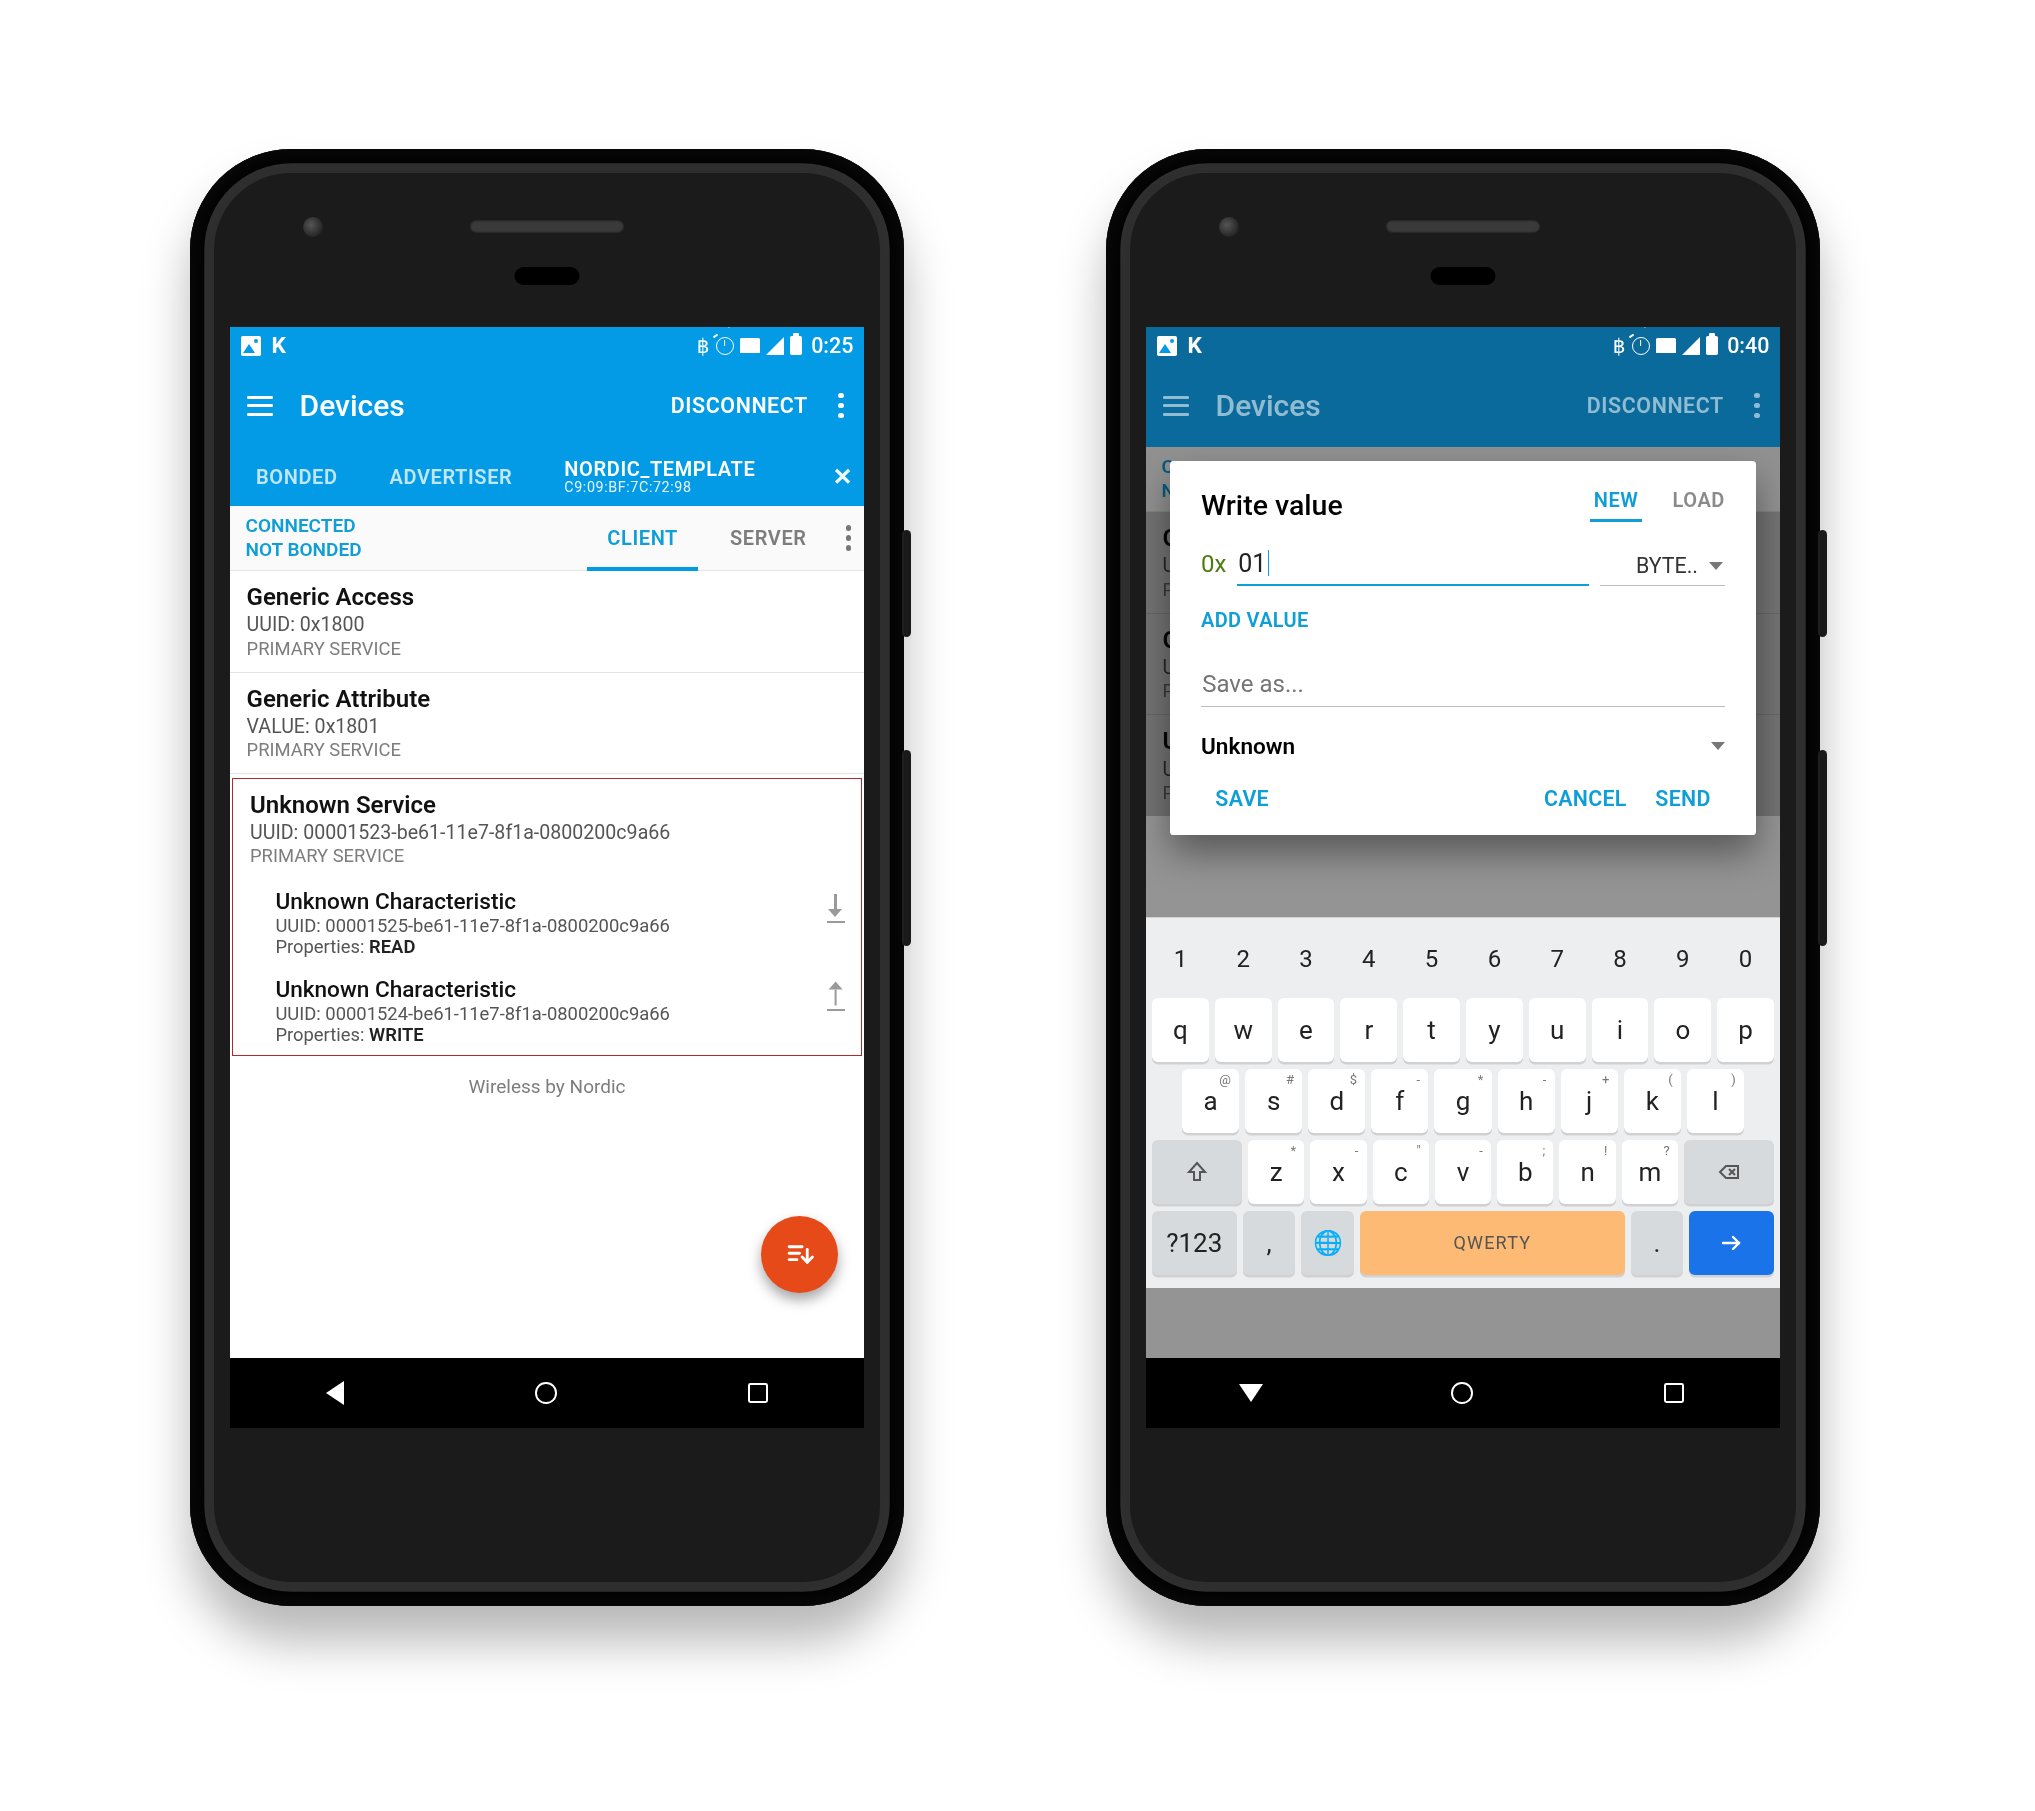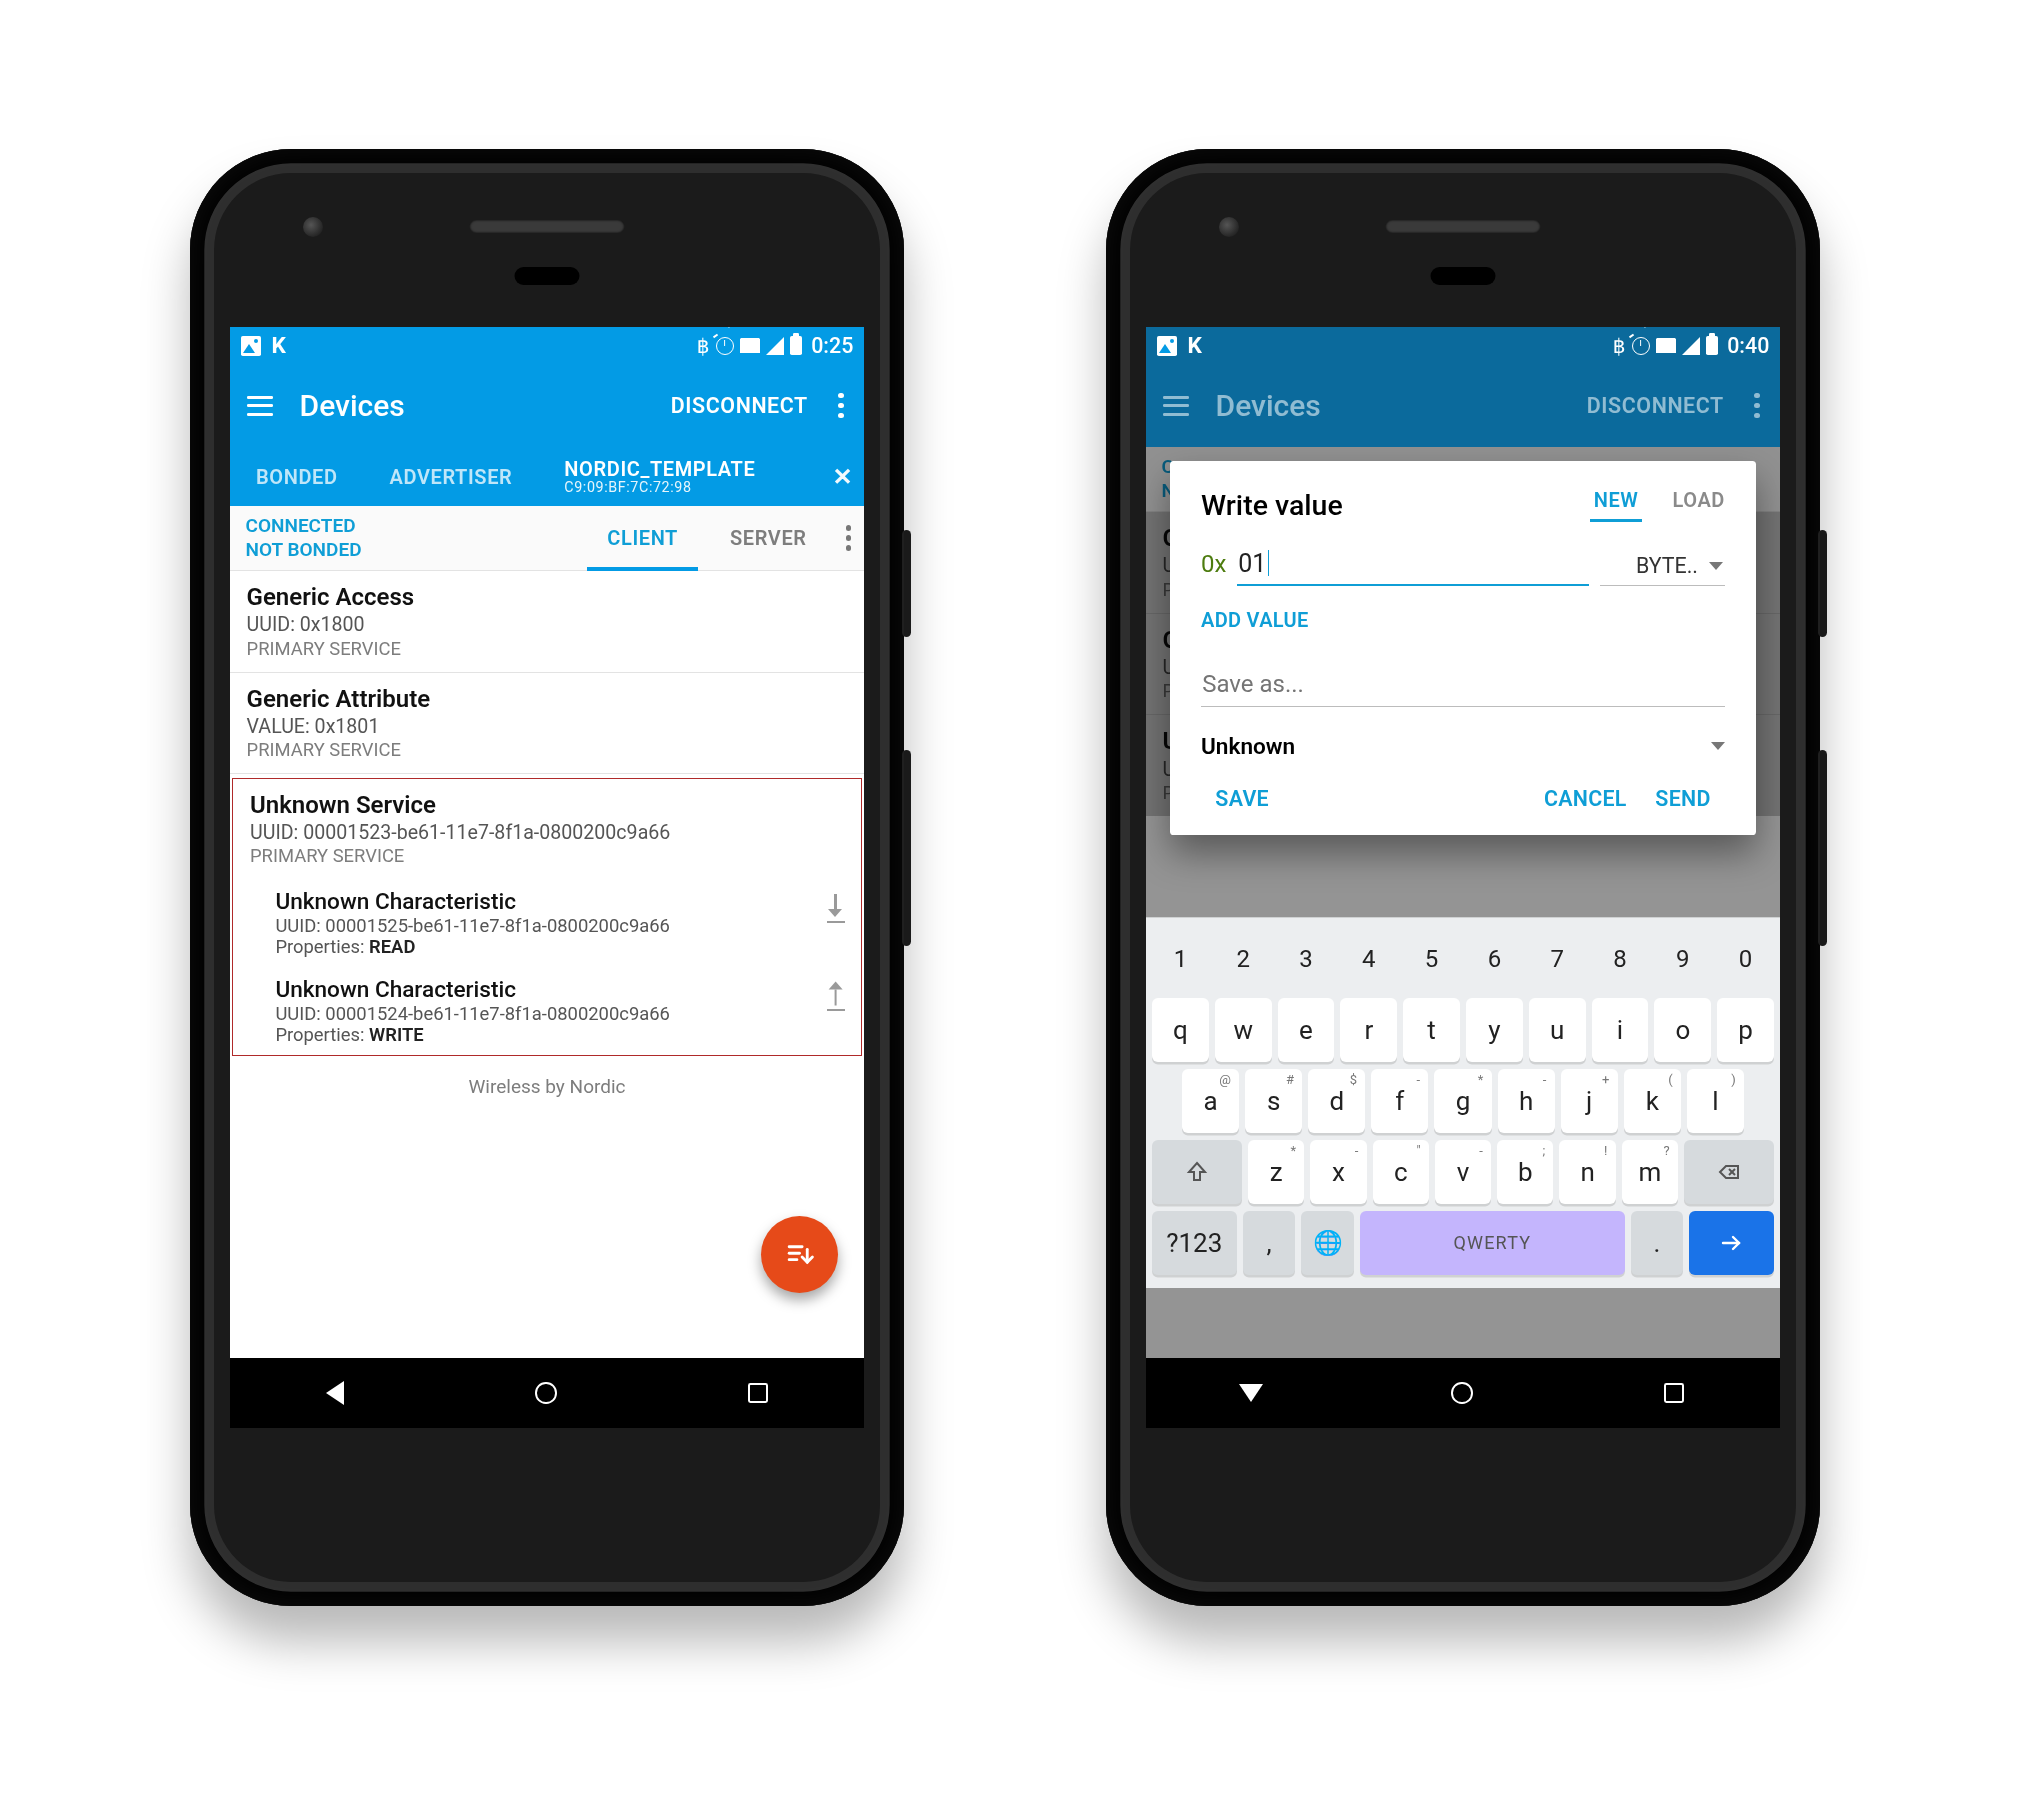--- a/index.html
+++ b/index.html
@@ -147,21 +147,21 @@
   .bg-peek .svc{filter:brightness(.78);}
 
   
   .kbd{background:#eceef0;padding:8.3px 6px 6px;border-top:0.6px solid rgba(0,0,0,.12);position:absolute;left:0;right:0;bottom:70px;}
   .krow{display:flex;gap:6px;margin-bottom:7.1px;justify-content:center;}
   .key{flex:1;background:#fff;border-radius:6px;box-shadow:0 2.4px 0 rgba(0,0,0,.12);height:64px;display:flex;align-items:center;justify-content:center;font-size:26px;color:#222;position:relative;}
   .krow.nums .key{background:transparent;box-shadow:none;font-size:24px;}
   .key .sup{position:absolute;top:3.6px;right:8.3px;font-size:13px;color:#777;}
   .key.func{background:#d6dadd;}
   .key.wide{flex:1.6;}
-  .key.space{flex:5;background:#c4b5fd;font-size:18px;letter-spacing:1.2px;color:#555;}
+  .key.space{flex:5;background:#fdba74;font-size:18px;letter-spacing:1.2px;color:#555;}
   .key.enter{background:#1a73e8;color:#fff;}
   .key.enter svg{width:24px;height:24px;}
   .shift svg,.bksp svg{width:24px;height:24px;}
   .globe{font-size:24px;}
 
 </style>
 </head>
 <body>
 
 <div class="stage">

